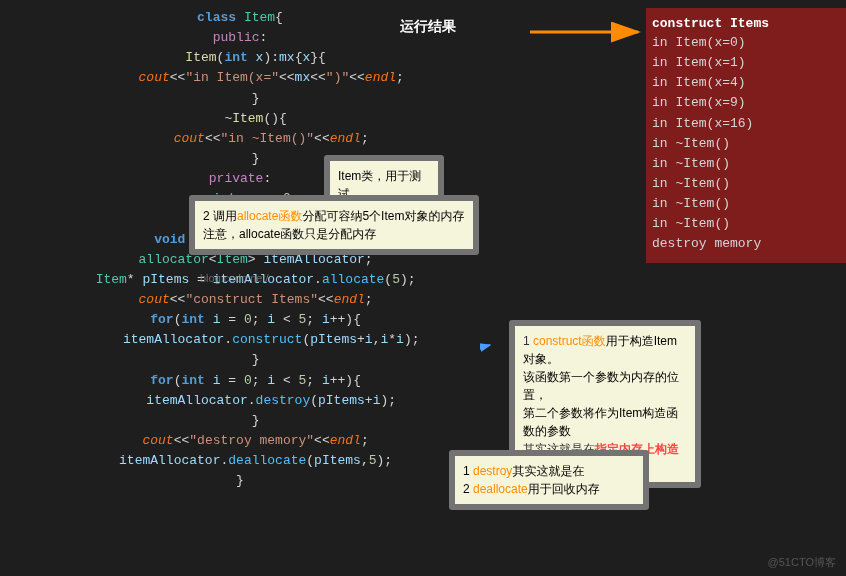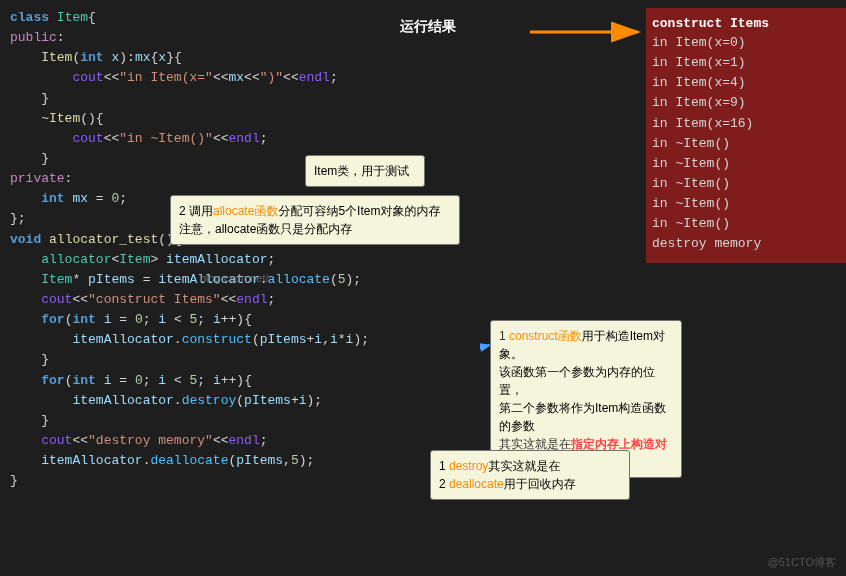--- a/index.html
+++ b/index.html
@@ -19,32 +19,33 @@
       position: relative;
     }
     
     .code-panel {
       width: 480px;
       height: 576px;
       background: #1e1e1e;
       padding: 8px 10px;
       position: relative;
       flex-shrink: 0;
+      text-align: center;
     }
     .code-line {
       line-height: 1.55;
       white-space: pre;
       color: #d4d4d4;
     }
     .kw { color: #569cd6; font-weight: bold; }
     .kw2 { color: #c586c0; }
     .cls { color: #4ec9b0; }
     .fn { color: #dcdcaa; }
     .str { color: #ce9178; }
-    .red-fn { color: #8b5cf6; }
+    .red-fn { color: #f97316; font-style: italic; }
     .cyan-fn { color: #4fc1ff; }
     .num { color: #b5cea8; }
     .var { color: #9cdcfe; }
 
     
     .results-panel {
       width: 200px;
       background: #7f1d1d;
       padding: 8px 6px;
       border-left: none;
@@ -60,27 +61,28 @@
       color: #ffffff;
       font-weight: bold;
       font-size: 13px;
       margin-bottom: 2px;
     }
 
     
     .tooltip-box {
       position: absolute;
       background: #f5f5dc;
-      border: 1px solid #737373;
+      border: 6px solid #737373;
       border-radius: 3px;
       padding: 6px 8px;
       font-family: sans-serif;
       font-size: 12px;
       color: #000;
       line-height: 1.5;
+      margin-left: 19px;
     }
     .tooltip-item-class {
       top: 155px;
       left: 305px;
       width: 120px;
     }
     .tooltip-allocator {
       top: 195px;
       left: 170px;
       width: 290px;

